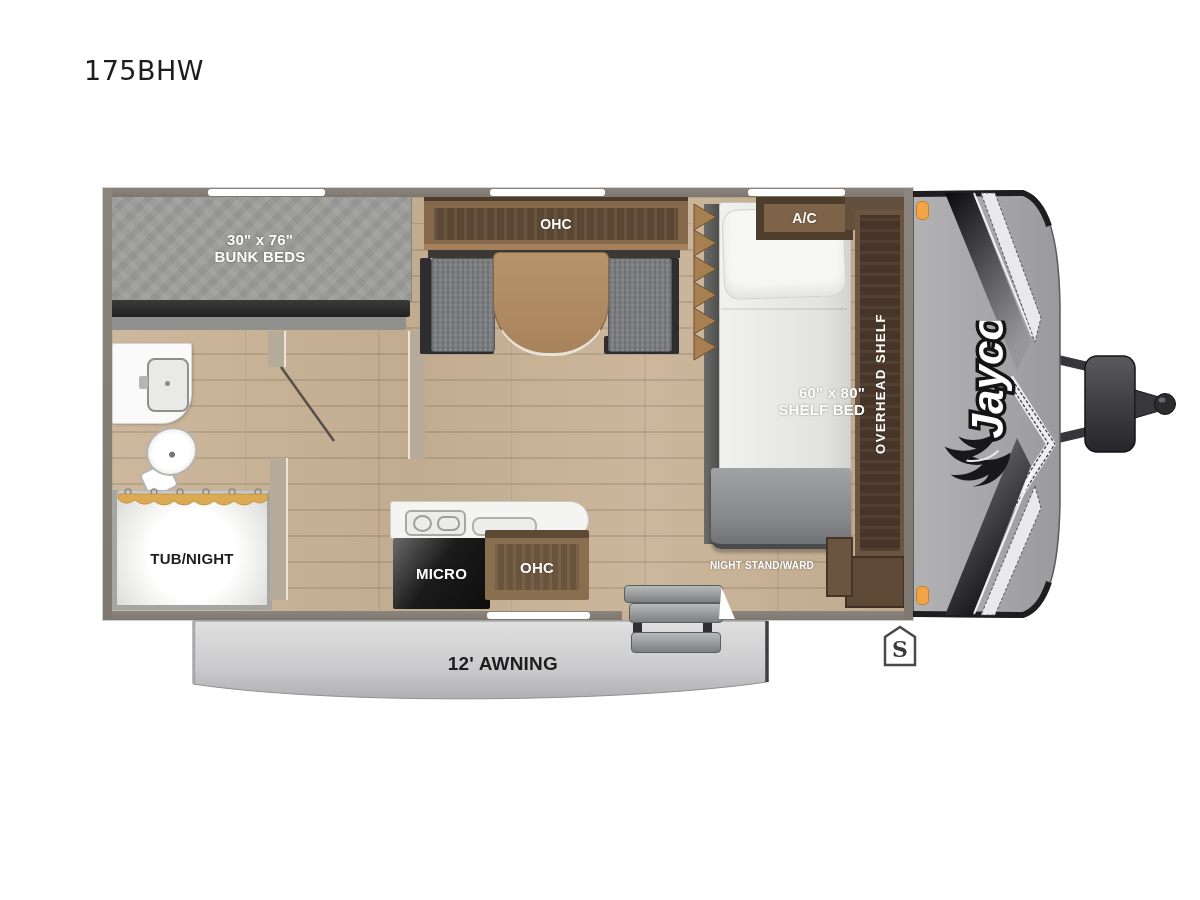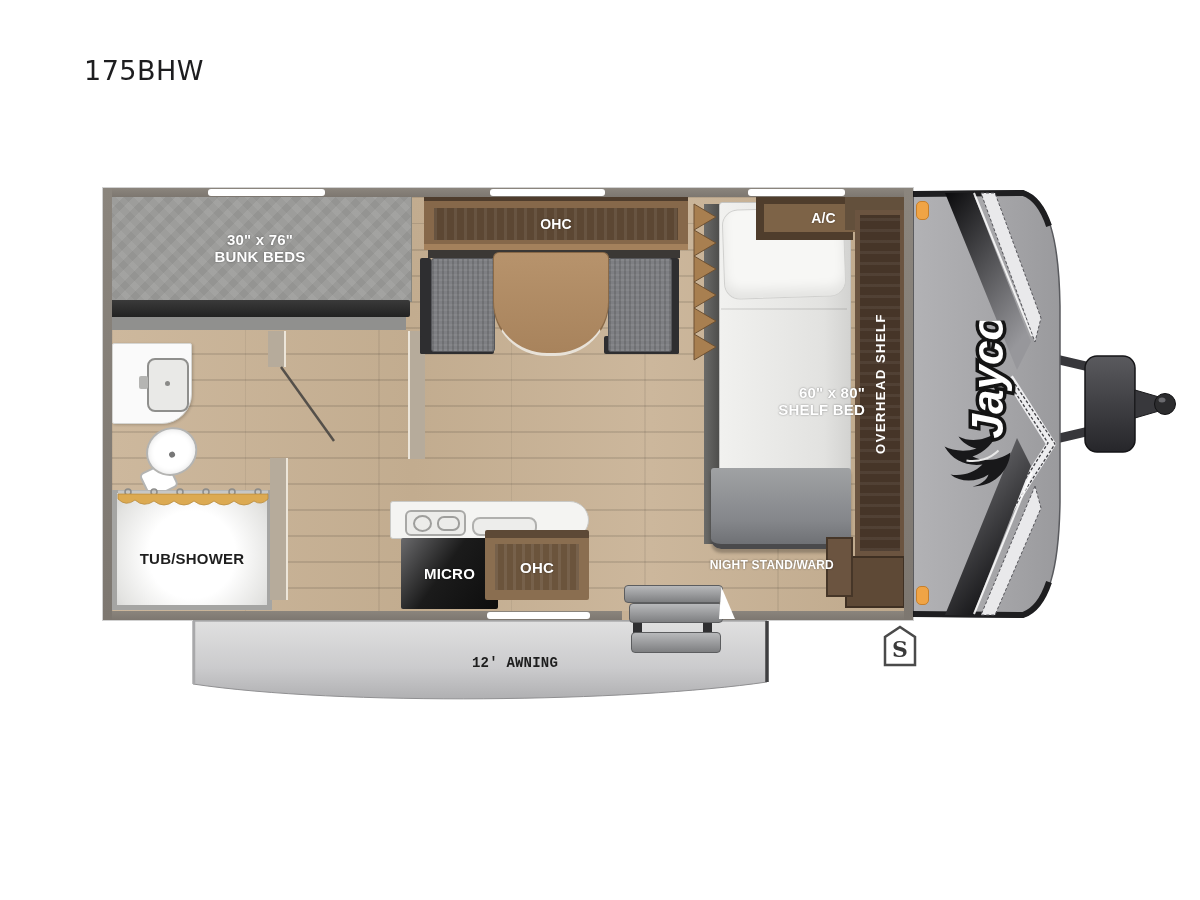--- a/index.html
+++ b/index.html
@@ -95,21 +95,21 @@
       <linearGradient id="ag" x1="0" y1="0" x2="0" y2="1">
         <stop offset="0" stop-color="#e0e0e0"></stop>
           <stop offset=".6" stop-color="#cbcbcd"></stop>
           <stop offset="1" stop-color="#b0b0b2"></stop>
       </linearGradient>
     </defs>
     <path d="M3,1 L577,1 L577,62 C440,82 150,86 3,64 Z" fill="url(#ag)" stroke="#909092" stroke-width="1"></path>
     <path d="M577,1 L577,62" stroke="#3f3f41" stroke-width="3.5"></path>
     <path d="M4,1 L4,64" stroke="#a8a8aa" stroke-width="2.5"></path>
   </svg>
-  <div class="abs lbl lbl-dark" style="left:398px;top:655px;width:160px;font-size:14px;font-family:Liberation Mono, monospace;">12' AWNING</div>
+  <div class="abs lbl lbl-dark" style="left:398px;top:655px;width:160px;font-size:19px;">12' AWNING</div>
 
   <div class="plan">
     <div class="floor"></div>
 
     <div class="abs flex" style="left:5px;top:6px;width:302px;height:106px;background:#9d9d9b;
                 background-image:repeating-linear-gradient(45deg, rgba(255,255,255,.06) 0 6px, transparent 6px 13px),
                                  repeating-linear-gradient(-45deg, rgba(0,0,0,.06) 0 7px, transparent 7px 15px);
                 border:1px solid #86867f;">
       <div class="lbl">30" x 76"</div>
       <div class="lbl">BUNK BEDS</div>
@@ -127,34 +127,34 @@
 
     <div class="abs" style="left:30px;top:242px;width:70px;height:60px;transform:rotate(-26deg);">
       <div class="abs" style="left:2px;top:30px;width:28px;height:24px;background:#fff;border:2px solid #b4b4b2;border-radius:5px;"></div>
       <div class="abs" style="left:16px;top:0;width:48px;height:44px;background:#fff;border:2px solid #b4b4b2;border-radius:50%;
                   box-shadow:inset 0 0 6px rgba(0,0,0,.12);"></div>
       <div class="abs" style="left:38px;top:24px;width:6px;height:6px;background:#777;border-radius:50%;"></div>
     </div>
 
     <div class="abs flex" style="left:9px;top:302px;width:160px;height:120px;background:radial-gradient(circle at 50% 55%, #ffffff 45%, #e3e3e1 85%, #d2d2d0);
                 border:5px solid #a5a5a3;border-top-width:3px;box-sizing:border-box;">
-      <div class="lbl lbl-dark" style="margin-top:18px;font-size:15px;">TUB/SHOWER</div>
+      <div class="lbl lbl-dark" style="margin-top:18px;font-size:15px;">TUB/NIGHT</div>
     </div>
 
     <div class="tanwall" style="left:165px;top:143px;width:16px;height:36px;border-right:2px solid #ece5d9;"></div>
     <div class="tanwall" style="left:167px;top:270px;width:16px;height:142px;border-right:2px solid #ece5d9;"></div>
 
     <div class="abs" style="left:287px;top:313px;width:197px;height:36px;background:#f4f4f2;border:1px solid #c9c9c6;
                 border-radius:3px 20px 20px 3px;"></div>
     <div class="abs" style="left:302px;top:322px;width:57px;height:22px;background:#ececea;border:2px solid #a8a8a6;border-radius:6px;">
       <div class="abs" style="left:6px;top:3px;width:15px;height:13px;border:2px solid #9e9e9c;border-radius:50%;"></div>
       <div class="abs" style="left:30px;top:4px;width:19px;height:11px;border:2px solid #9e9e9c;border-radius:7px;"></div>
     </div>
     <div class="abs" style="left:369px;top:329px;width:61px;height:15px;background:#ededeb;border:2px solid #b0b0ae;border-radius:8px;"></div>
-    <div class="abs flex" style="left:298px;top:350px;width:97px;height:71px;border-radius:2px;
+    <div class="abs flex" style="left:290px;top:350px;width:97px;height:71px;border-radius:2px;
                 background:linear-gradient(125deg,#6a6a6c 0%,#1b1b1b 45%,#0d0d0d 100%);">
       <div class="lbl">MICRO</div>
     </div>
     <div class="abs" style="left:382px;top:342px;width:104px;height:70px;background:#8a6e50;border-radius:2px;
                 border-top:8px solid #5d4936;box-sizing:border-box;">
       <div class="abs flex" style="left:10px;top:6px;width:84px;height:46px;background:#6b543c;
                   background-image:repeating-linear-gradient(90deg, rgba(255,255,255,.08) 0 3px, transparent 3px 9px);">
         <div class="lbl">OHC</div>
       </div>
     </div>
@@ -180,37 +180,37 @@
     <div class="abs" style="left:616px;top:14px;width:130px;height:342px;border-radius:3px;
                 background:linear-gradient(90deg,#f1f1ef,#e2e2e0 80%,#d3d3d1);border:1px solid #c5c5c3;"></div>
     <div class="abs" style="left:618px;top:120px;width:126px;height:2px;background:rgba(0,0,0,.08);"></div>
     <div class="abs" style="left:620px;top:20px;width:120px;height:88px;background:#f7f7f5;border:1px solid #d0d0ce;
                 border-radius:16px;transform:rotate(-2deg);box-shadow:inset 0 -8px 12px rgba(0,0,0,.08);"></div>
     <div class="abs" style="left:608px;top:280px;width:140px;height:76px;border-radius:3px 3px 10px 10px;
                 background:linear-gradient(180deg,#a0a2a4,#84868a 70%,#6f7175);
                 border-bottom:5px solid #4a4a4c;box-shadow:0 4px 3px rgba(0,0,0,.25);"></div>
 
     <div class="abs" style="left:653px;top:8px;width:97px;height:44px;background:#4f3d2c;">
-      <div class="abs flex" style="left:8px;top:8px;width:81px;height:28px;background:#7d6347;padding-left:19px;">
+      <div class="abs flex" style="left:8px;top:8px;width:81px;height:28px;background:#7d6347;">
         <div class="lbl" style="font-size:14px;">A/C</div>
       </div>
     </div>
     <div class="abs" style="left:742px;top:8px;width:62px;height:34px;background:#63503c;"></div>
     <div class="abs flex" style="left:752px;top:22px;width:50px;height:346px;background:#463528;border:5px solid #6b5440;box-sizing:border-box;
                 background-image:repeating-linear-gradient(0deg, rgba(255,255,255,.06) 0 3px, transparent 3px 11px);">
       <div class="vtext">OVERHEAD SHELF</div>
     </div>
     <div class="abs" style="left:742px;top:368px;width:60px;height:52px;background:#5e4936;border:2px solid #3f3023;box-sizing:border-box;"></div>
     <div class="abs" style="left:723px;top:349px;width:27px;height:60px;background:#6b5440;border:2px solid #463628;box-sizing:border-box;"></div>
 
     <div class="abs" style="left:622px;top:196px;width:140px;">
       <div class="lbl">60" x 80"</div>
       <div class="lbl">SHELF BED</div>
     </div>
-    <div class="lbl abs" style="left:553px;top:369px;width:178px;font-size:12px;">NIGHT STAND/WARD</div>
+    <div class="lbl abs" style="left:533px;top:369px;width:178px;font-size:10px;">NIGHT STAND/WARD</div>
 
     <div class="wall" style="left:0;top:0;width:810px;height:9px;"></div>
     <div class="wall" style="left:0;top:423px;width:810px;height:9px;"></div>
     <div class="wall" style="left:0;top:0;width:9px;height:432px;"></div>
     <div class="wall" style="left:801px;top:0;width:9px;height:432px;"></div>
     <div class="window" style="left:105px;top:1px;width:117px;"></div>
     <div class="window" style="left:387px;top:1px;width:115px;"></div>
     <div class="window" style="left:645px;top:1px;width:97px;"></div>
     <div class="window" style="left:384px;top:424px;width:103px;"></div>
 

